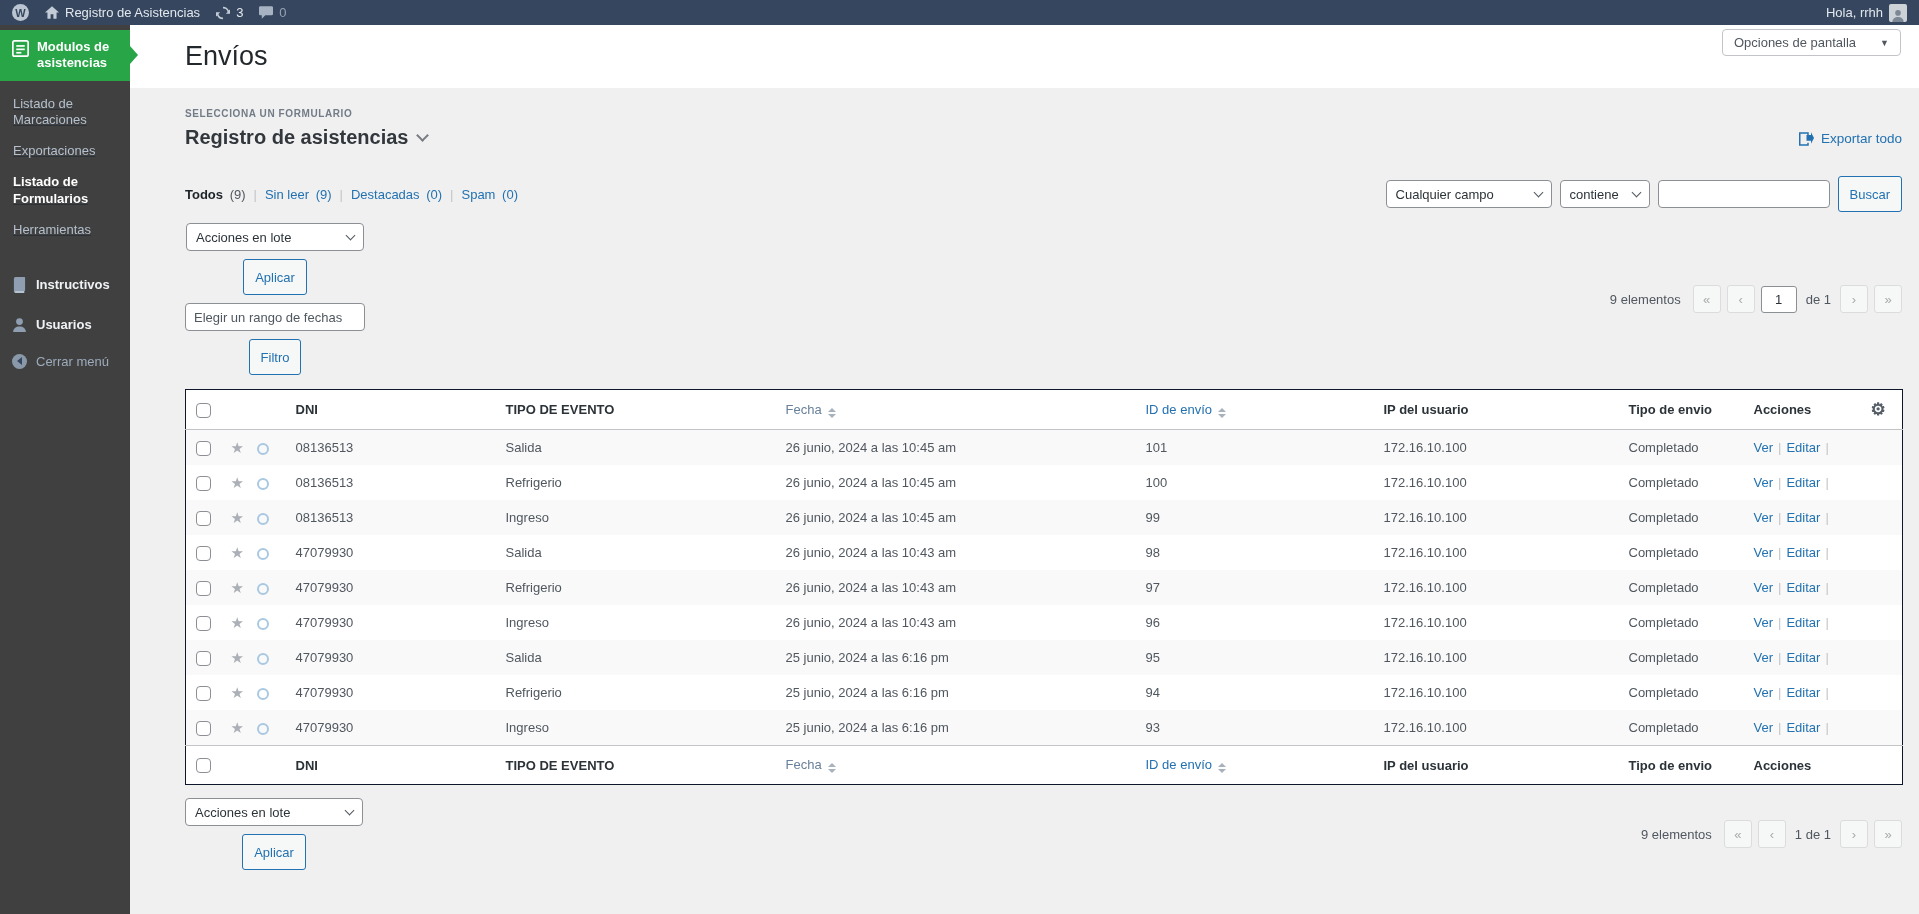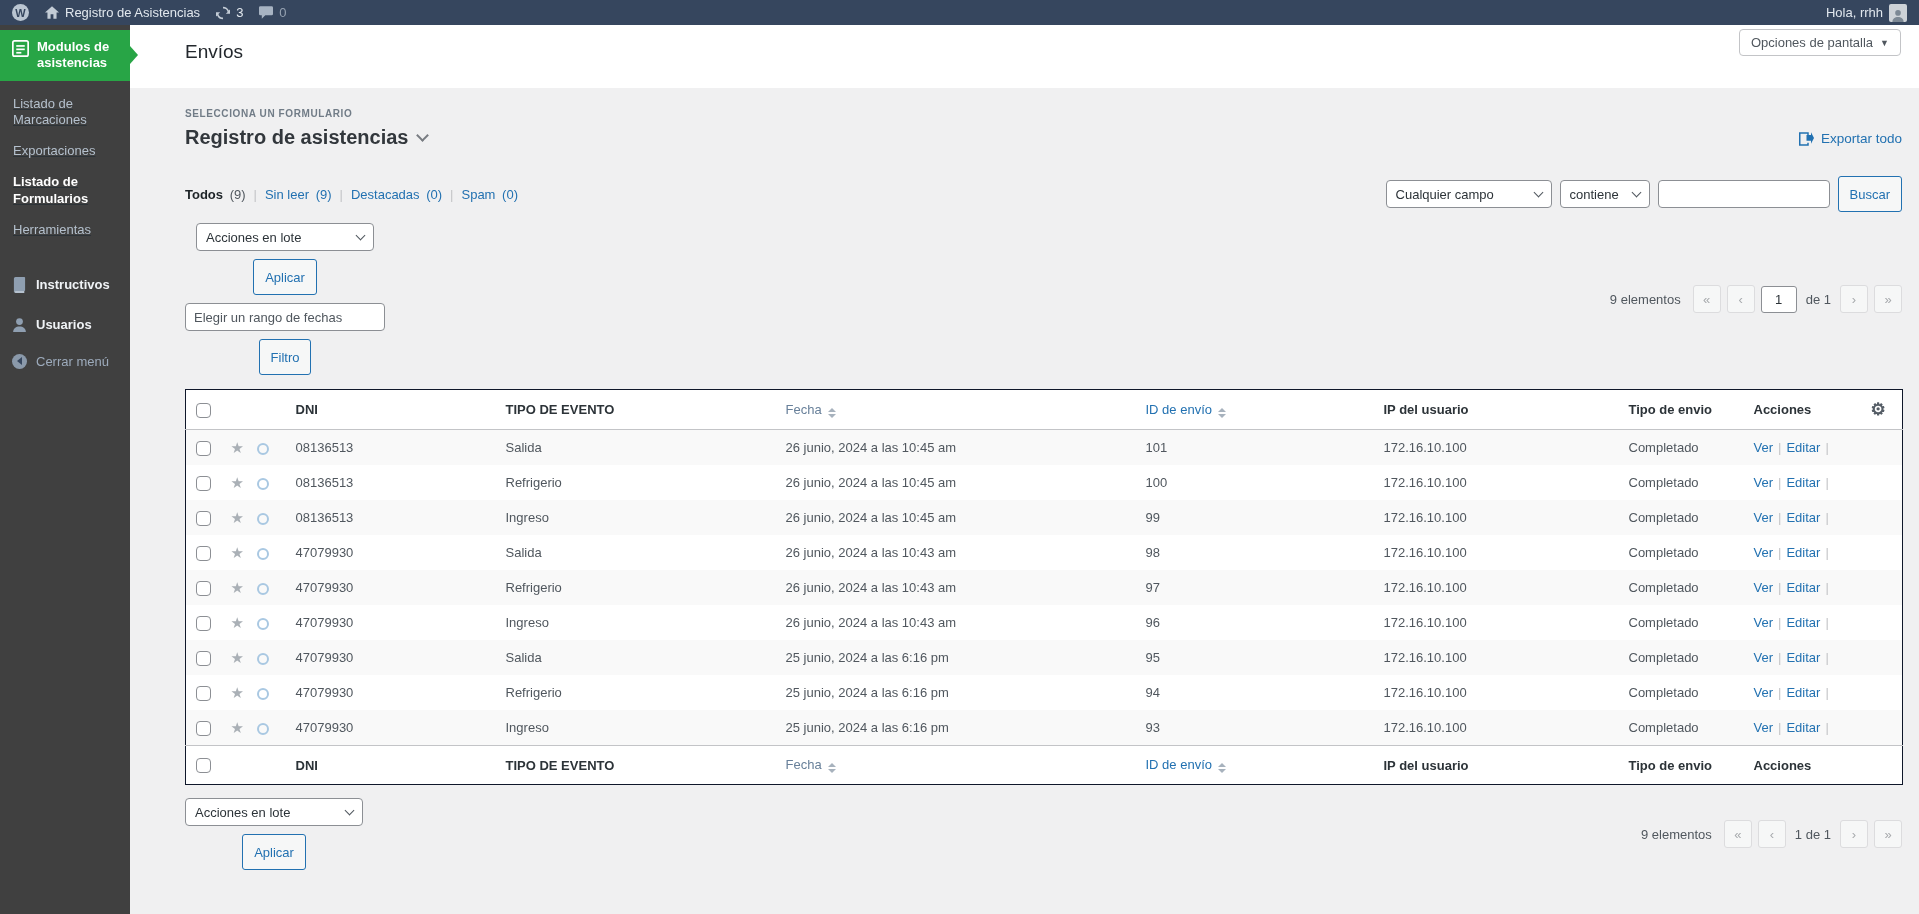--- a/index.html
+++ b/index.html
@@ -68,26 +68,26 @@
   .collapse-circle i{
     width:0; height:0; border-top:4px solid transparent; border-bottom:4px solid transparent;
     border-right:5px solid #36465e; display:block; margin-right:1px;
   }
 
   
   .main{ margin-left:130px; padding-top:25px; }
   .page-head{
     background:#fff; height:63px; position:relative; padding:16px 0 0 55px;
   }
-  .page-title{ margin:0; font-size:19px; font-weight:500; color:#23282d; }
+  .page-title{ margin:0; font-size:27px; font-weight:500; color:#23282d; }
   .screen-options{
     position:absolute; top:4px; right:18px;
     border:1px solid #c3c4c7; border-radius:4px; background:#fff;
     padding:5px 11px; font-size:13px; color:#50575e; cursor:pointer;
-    display:flex; align-items:center; gap:7px;
+    display:flex; align-items:center; gap:24px;
   }
   .screen-options .caret{ font-size:9px; color:#50575e; }
 
   .content{ padding:20px 17px 0 55px; }
 
   .eyebrow{
     font-size:10px; font-weight:600; letter-spacing:.06em;
     color:#717c87; text-transform:uppercase;
   }
   .form-row{ display:flex; justify-content:space-between; align-items:flex-end; margin-top:7px; }
@@ -321,21 +321,21 @@
       </div>
     </div>
 
     <div class="bulk-row">
       <div class="bulk-left">
         <div class="fake-select" style="width:178px;">
           <span>Acciones en lote</span>
           <span class="sel-chev"></span>
         </div>
         <button class="btn">Aplicar</button>
-        <input class="text-input" style="width: 200px;" placeholder="Elegir un rango de fechas">
+        <input class="text-input" style="width: 180px;" placeholder="Elegir un rango de fechas">
         <button class="btn">Filtro</button>
       </div>
       <div class="pagination">
         <span class="pag-items">9 elementos</span>
         <span class="page-btn">«</span>
         <span class="page-btn">‹</span>
         <input class="page-input" value="1" style="">
         <span class="pag-of">de 1</span>
         <span class="page-btn">›</span>
         <span class="page-btn">»</span>

